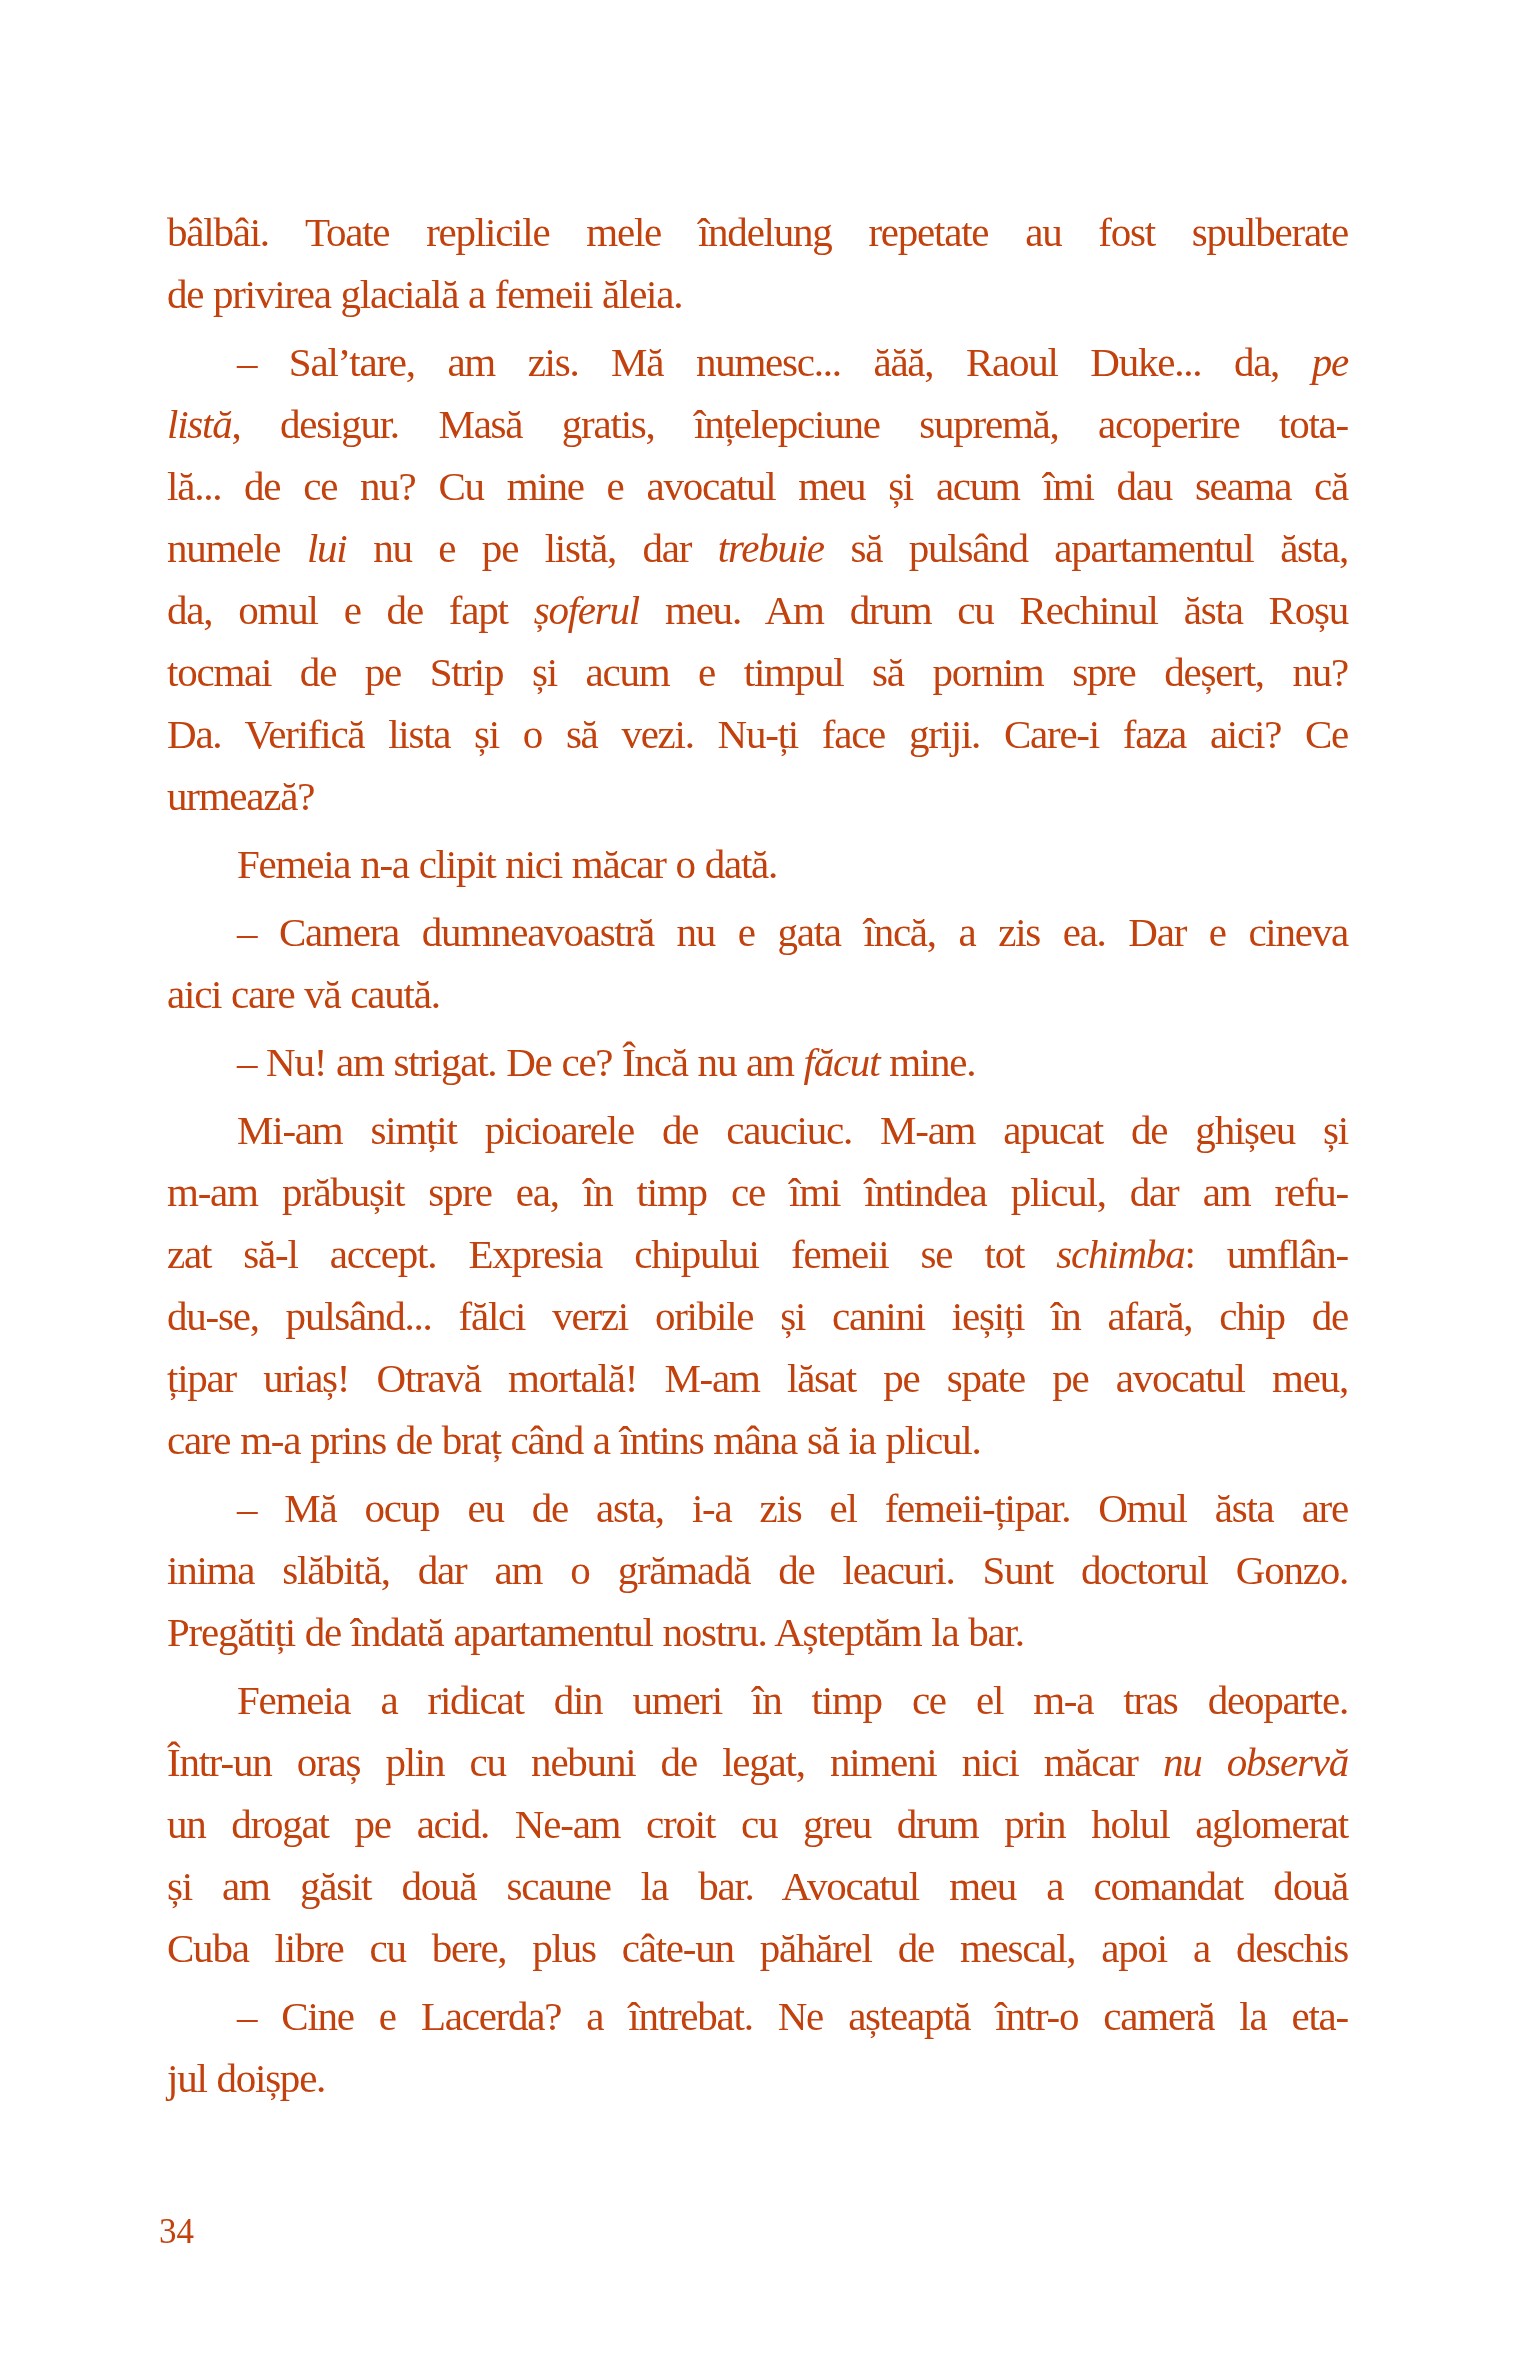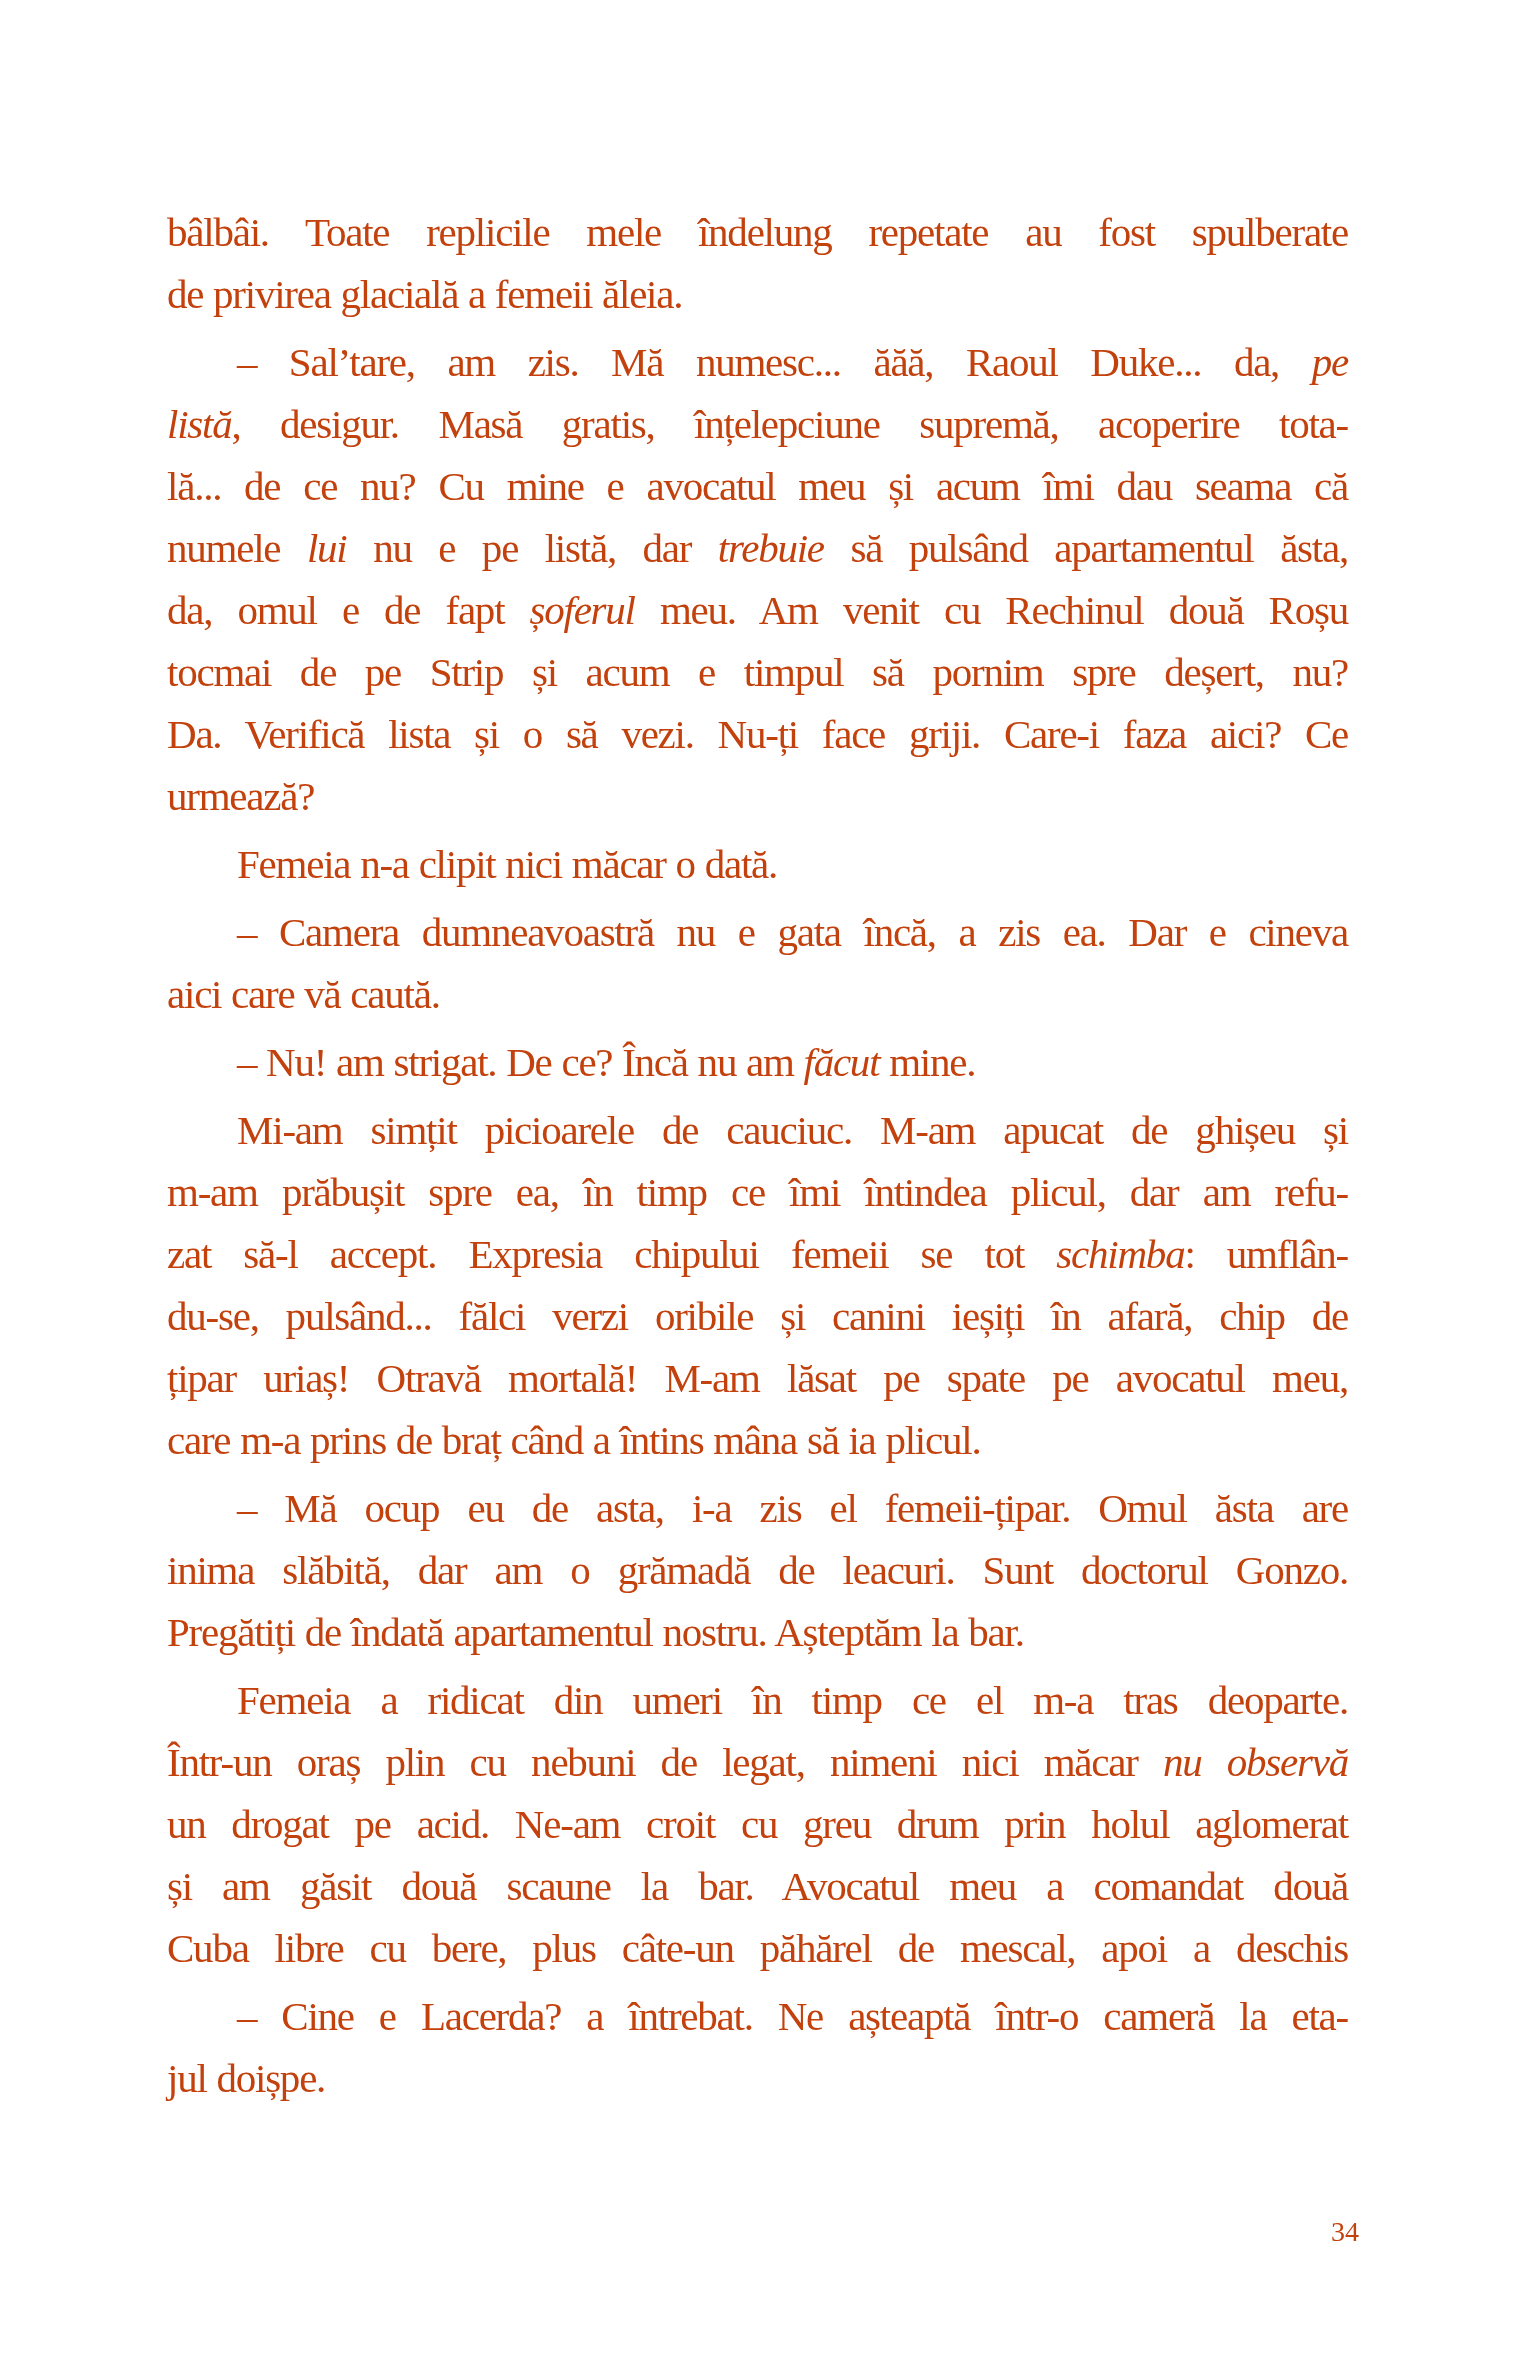--- a/index.html
+++ b/index.html
@@ -39,39 +39,39 @@
   .line.indent {
     text-indent: 70px;
     margin-top: 6px;
   }
   .line em {
     font-style: italic;
   }
   .folio {
     position: absolute;
     top: 2201px;
-    left: 178px;
+    left: 159px;
     width: 1181px;
-    text-align: right;
-    font-size: 28px;
+    text-align: left;
+    font-size: 35px;
     line-height: 62px;
   }
 </style>
 </head>
 <body>
 
 <div class="page">
   <div class="text-block" id="text-block">
       <div class="line"><span>bâlbâi. Toate replicile mele îndelung repetate au fost spulberate</span></div>
       <div class="line end"><span>de privirea glacială a femeii ăleia.</span></div>
       <div class="line indent"><span>– Sal’tare, am zis. Mă numesc... ăăă, Raoul Duke... da, </span><em>pe</em></div>
       <div class="line"><em>listă</em><span>, desigur. Masă gratis, înțelepciune supremă, acoperire tota-</span></div>
       <div class="line"><span>lă... de ce nu? Cu mine e avocatul meu și acum îmi dau seama că</span></div>
       <div class="line"><span>numele </span><em>lui</em><span> nu e pe listă, dar </span><em>trebuie</em><span> să pulsând apartamentul ăsta,</span></div>
-      <div class="line"><span>da, omul e de fapt </span><em>șoferul</em><span> meu. Am venit cu Rechinul două Roșu</span></div>
+      <div class="line"><span>da, omul e de fapt </span><em>șoferul</em><span> meu. Am drum cu Rechinul ăsta Roșu</span></div>
       <div class="line"><span>tocmai de pe Strip și acum e timpul să pornim spre deșert, nu?</span></div>
       <div class="line"><span>Da. Verifică lista și o să vezi. Nu-ți face griji. Care-i faza aici? Ce</span></div>
       <div class="line end"><span>urmează?</span></div>
       <div class="line indent end"><span>Femeia n-a clipit nici măcar o dată.</span></div>
       <div class="line indent"><span>– Camera dumneavoastră nu e gata încă, a zis ea. Dar e cineva</span></div>
       <div class="line end"><span>aici care vă caută.</span></div>
       <div class="line indent end"><span>– Nu! am strigat. De ce? Încă nu am </span><em>făcut</em><span> mine.</span></div>
       <div class="line indent"><span>Mi-am simțit picioarele de cauciuc. M-am apucat de ghișeu și</span></div>
       <div class="line"><span>m-am prăbușit spre ea, în timp ce îmi întindea plicul, dar am refu-</span></div>
       <div class="line"><span>zat să-l accept. Expresia chipului femeii se tot </span><em>schimba</em><span>: umflân-</span></div>

